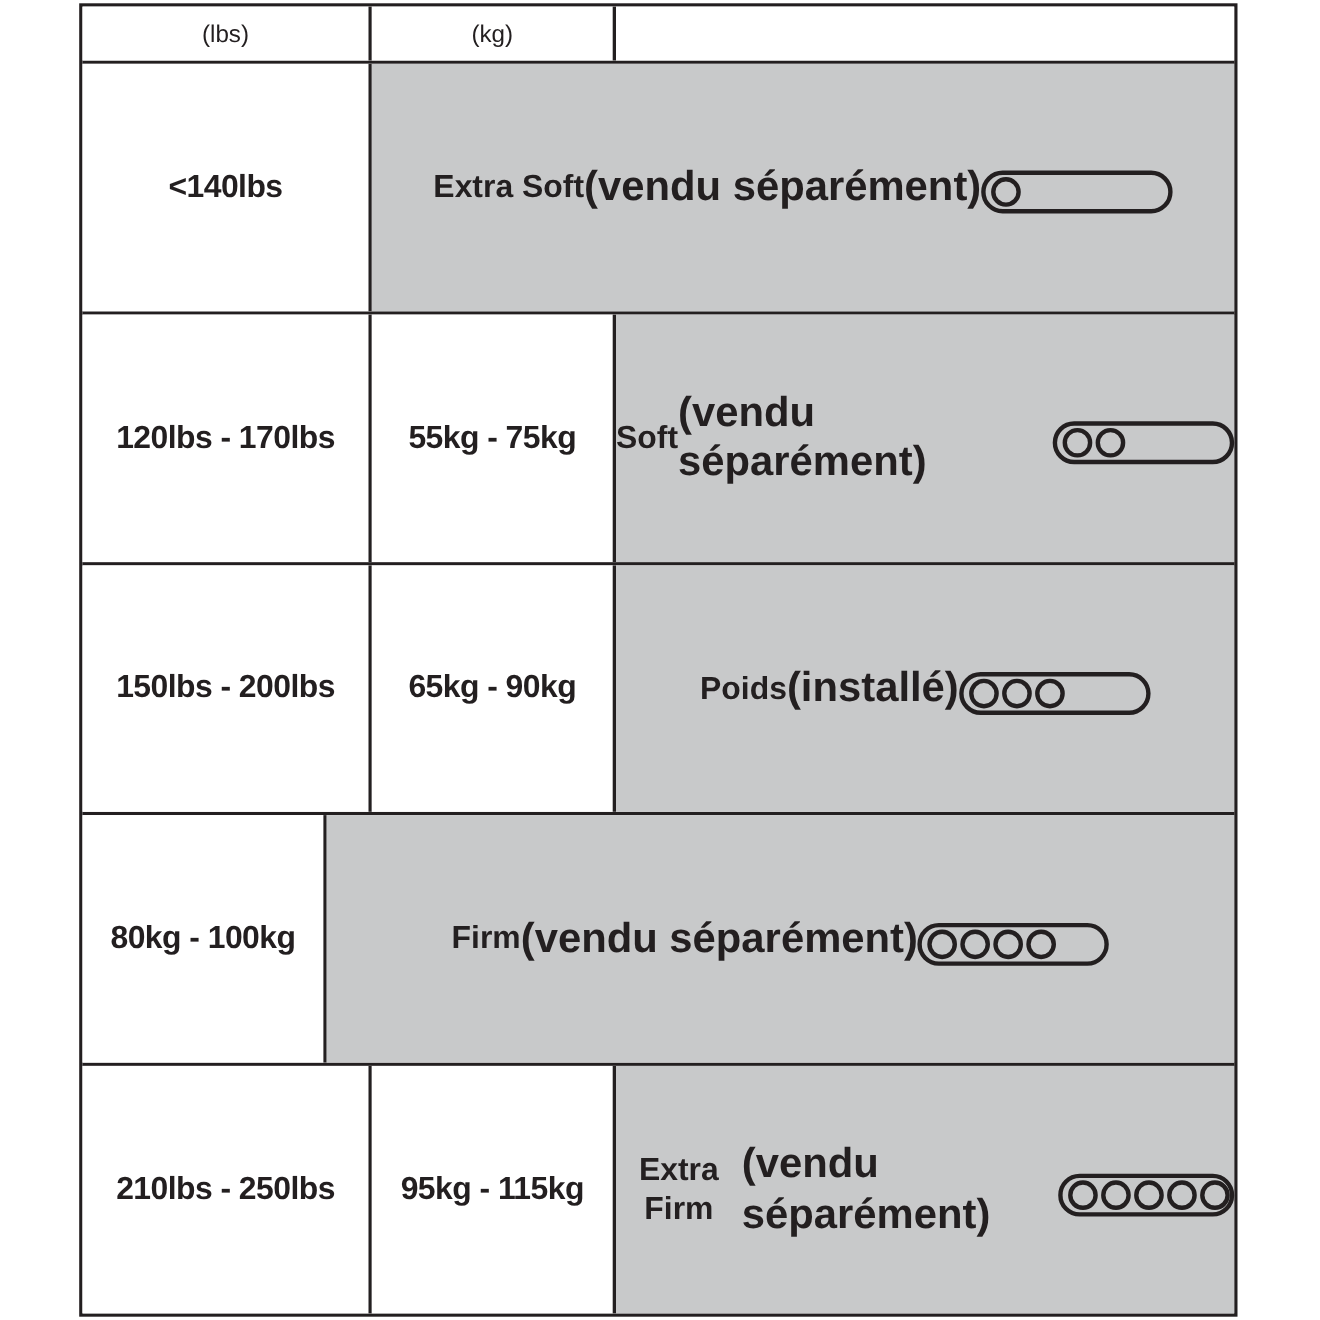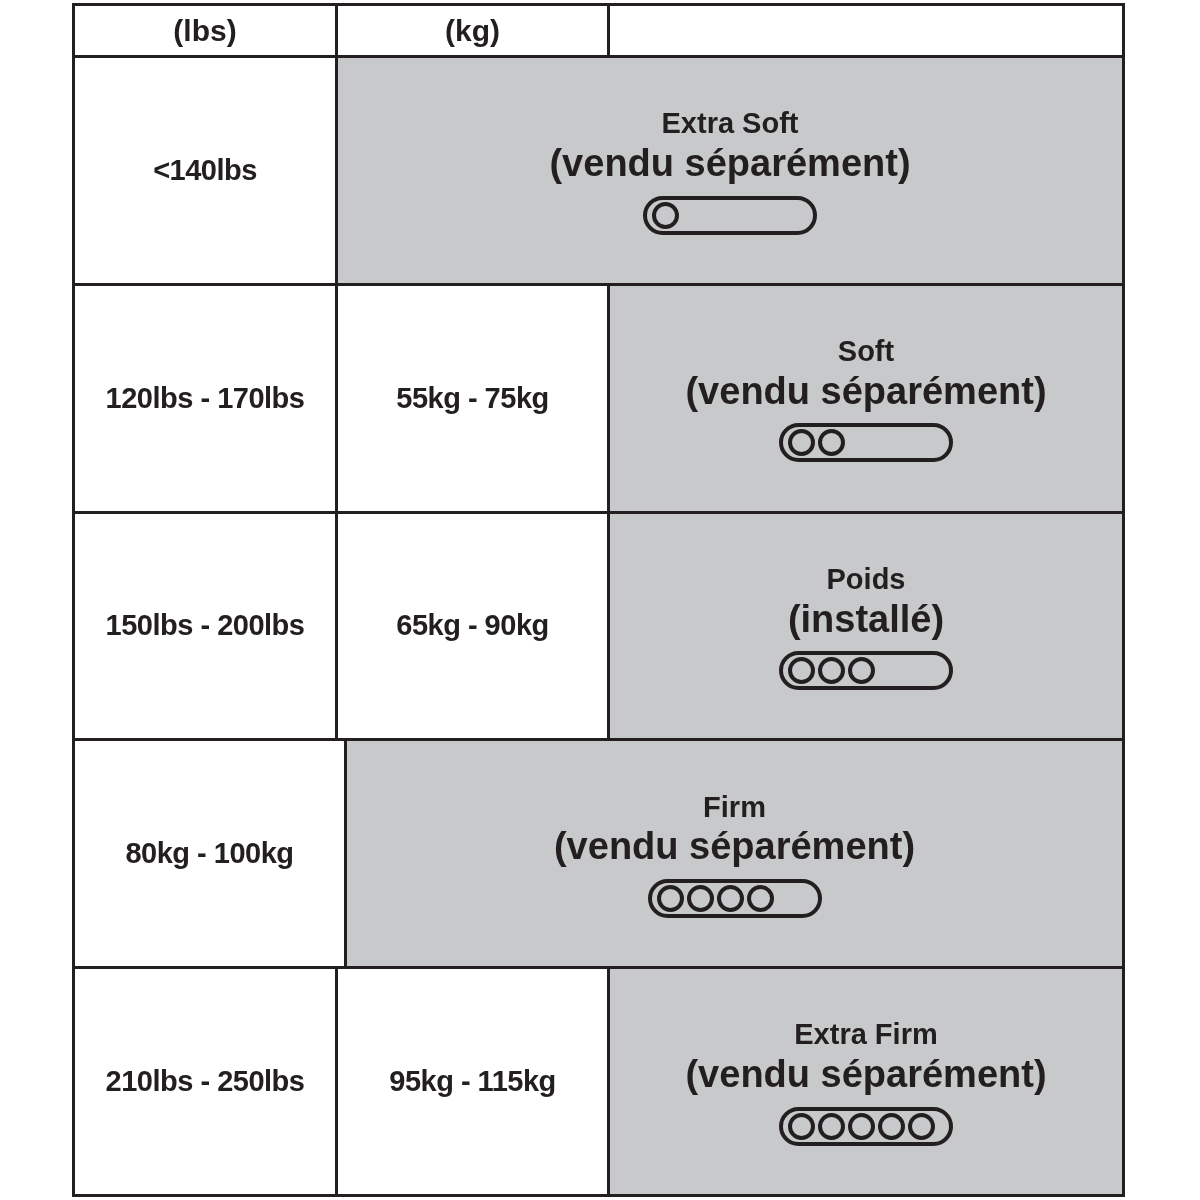--- a/index.html
+++ b/index.html
@@ -26,32 +26,32 @@
     display:flex;align-items:center;color:var(--header-text);
   }
   .hdr-left{width:512px;text-align:center;font-size:32px;font-weight:700;}
   .hdr-right{flex:1;text-align:center;font-size:31px;font-weight:700;line-height:1.22;}
 
   
   .row,.sub{display:flex;}
   .sub{height:52px;flex:0 0 52px;border-bottom:3px solid var(--border);}
   .cell{display:flex;align-items:center;justify-content:center;color:var(--text);}
   .c1{width:263px;border-right:3px solid var(--border);}
-  .c2{width:272px;border-right:3px solid var(--border);}
+  .c2{width:222px;border-right:3px solid var(--border);}
   .c3{flex:1;}
-  .sub .cell{background:#ffffff;font-size:30px;font-weight:700;}
+  .sub .cell{background:#ffffff;font-size:22px;font-weight:400;}
 
   
   #rows{flex:1;display:flex;flex-direction:column;}
   .row{flex:1;}
   .row:not(:last-child){border-bottom:3px solid var(--border);}
   .wcell{background:#ffffff;font-size:29px;font-weight:700;letter-spacing:-0.5px;}
   .rcell{
     background:var(--reco-bg);
-    flex-direction:column;gap:0;
+    flex-direction:row;gap:0;
   }
   .rname{font-size:29px;font-weight:700;line-height:1.2;text-align:center;}
   .rnote{font-size:38px;font-weight:700;line-height:1.2;}
 
   
   .pill{
     margin-top:9px;width:174px;height:39px;
     border:4px solid var(--text);border-radius:20px;
     display:flex;align-items:center;padding-left:5px;gap:3px;
     background:transparent;

